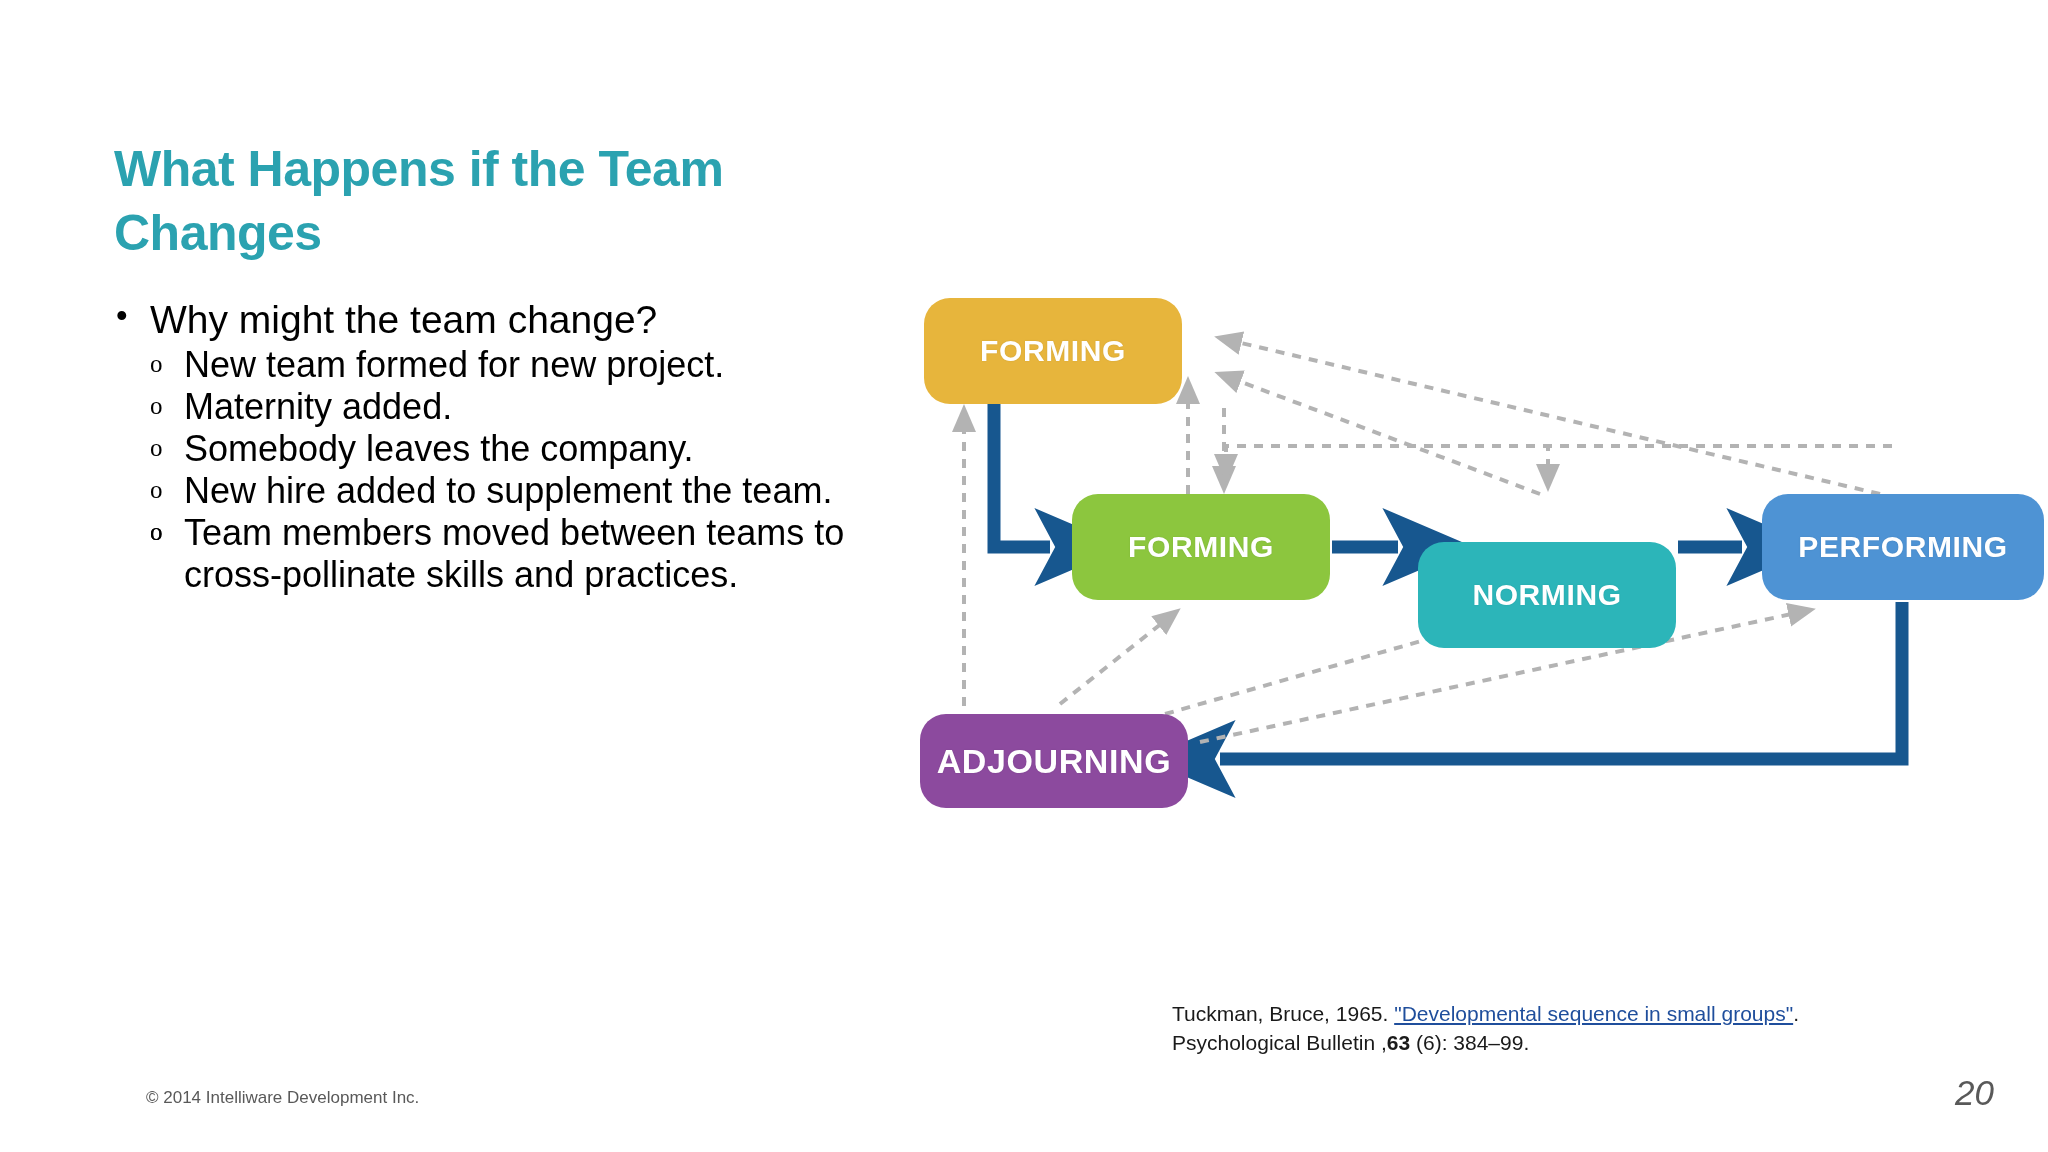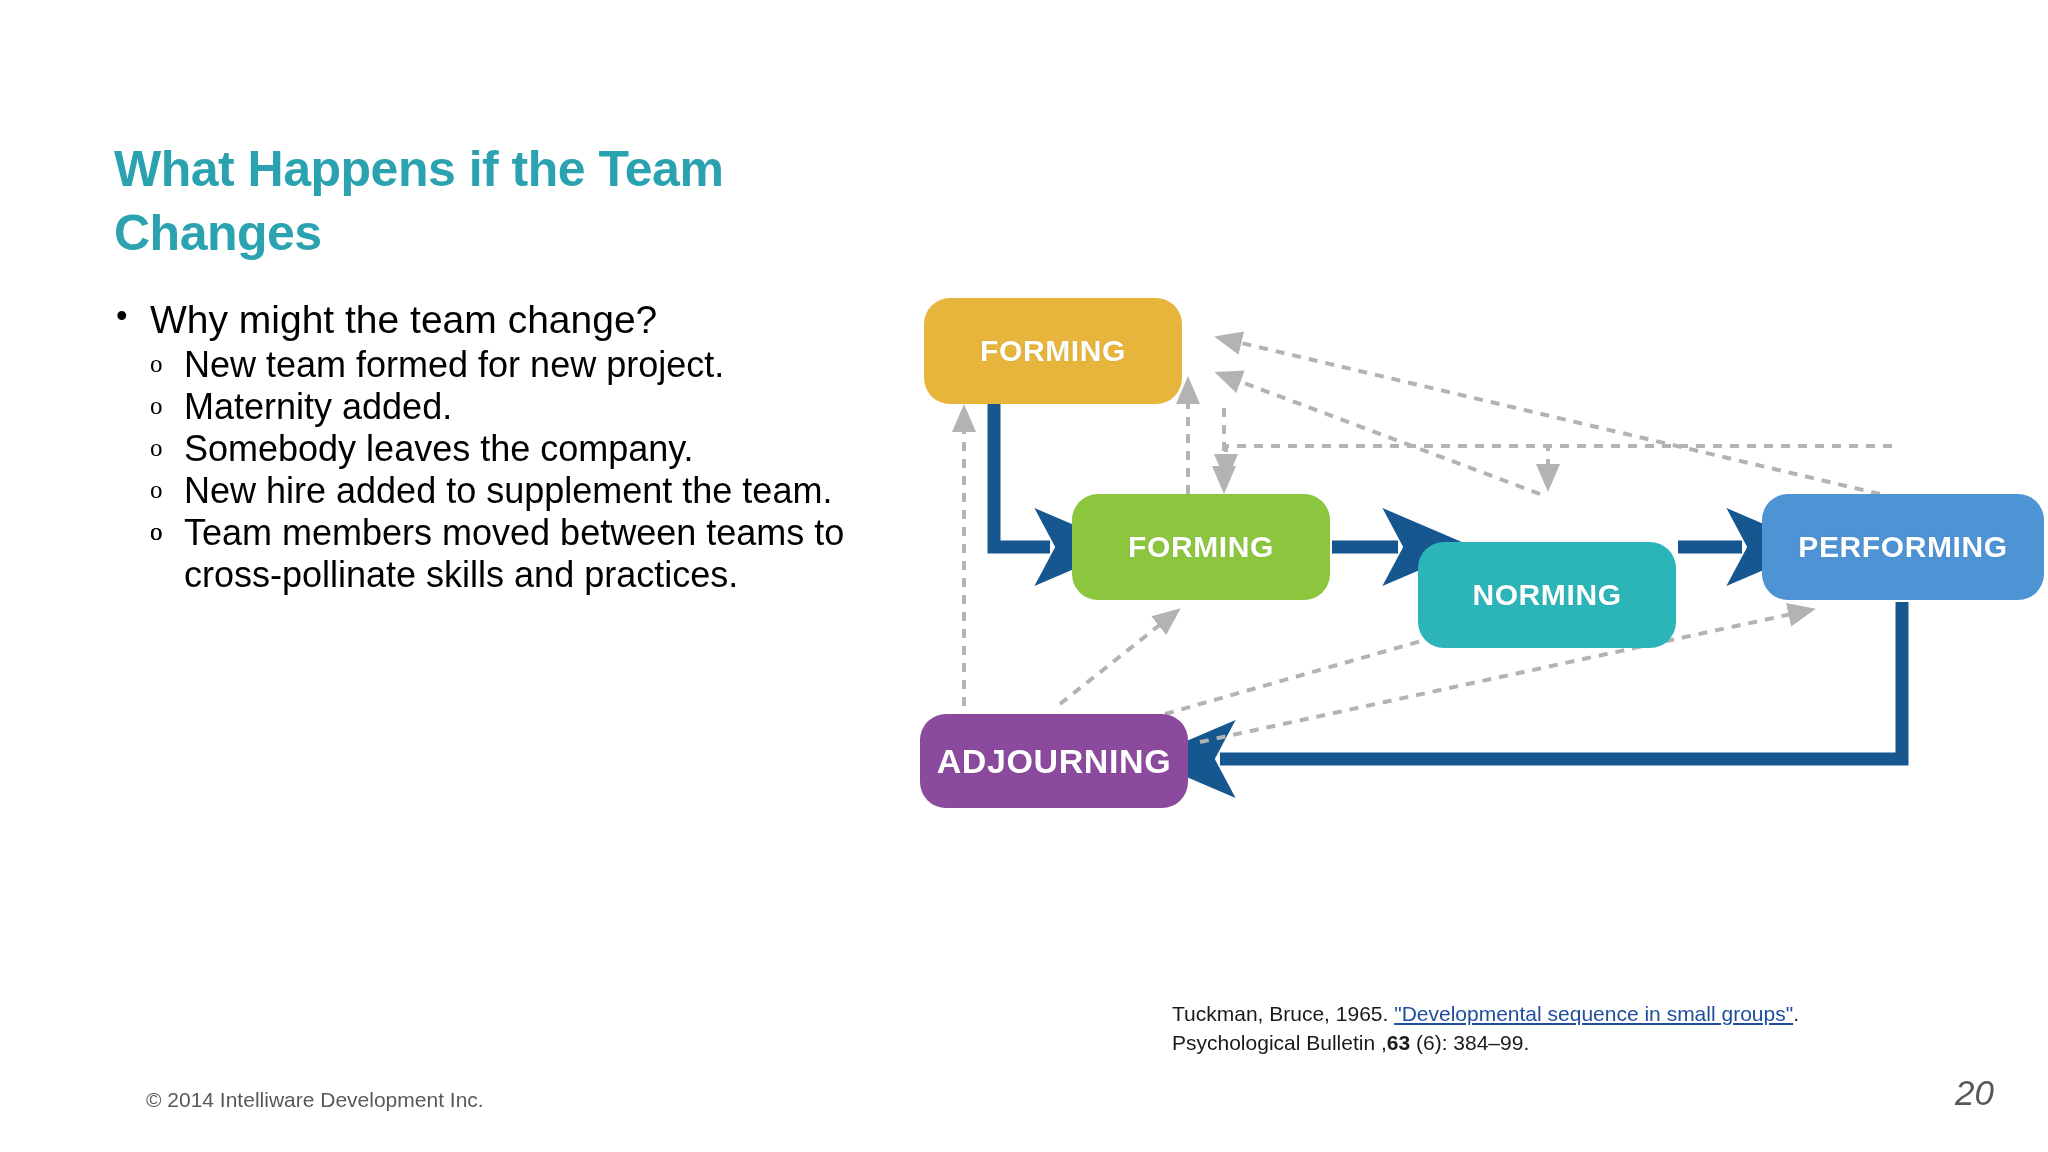--- a/index.html
+++ b/index.html
@@ -118,21 +118,21 @@
     color: #1f4e9c;
     text-decoration: underline;
   }
   #citation .vol { font-weight: bold; margin-top: 39px; }
 
   
   #footer-copyright {
     position: absolute;
     left: 146px;
     top: 1088px;
-    font-size: 21px;
+    font-size: 17px;
     color: #595959;
   }
   #page-number {
     position: absolute;
     left: 1955px;
     top: 1073px;
     font-size: 35px;
     color: #595959;
     font-style: italic;
   }

